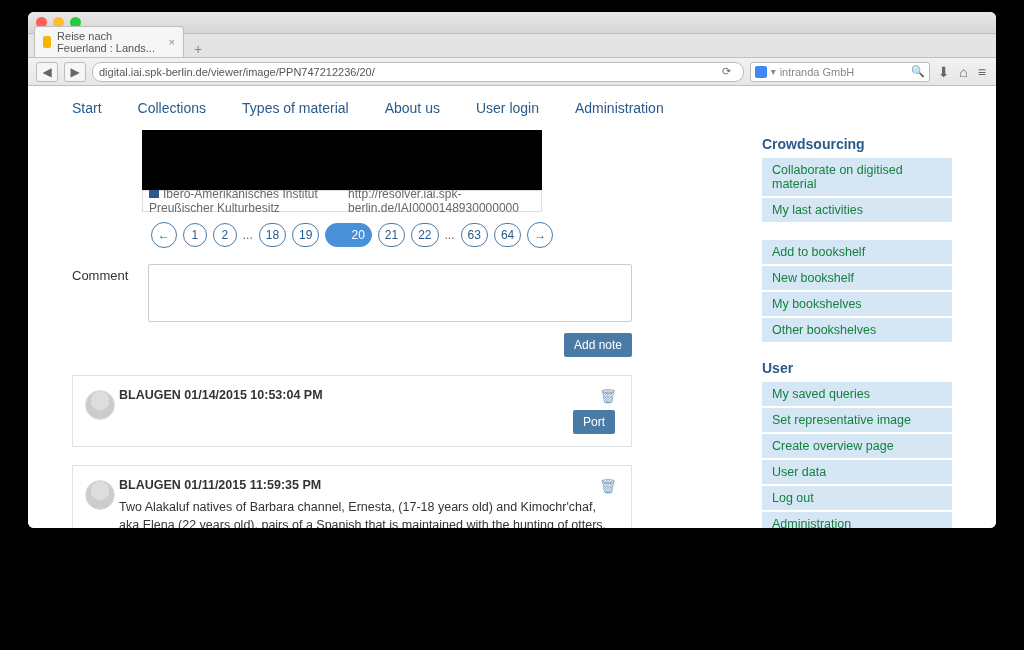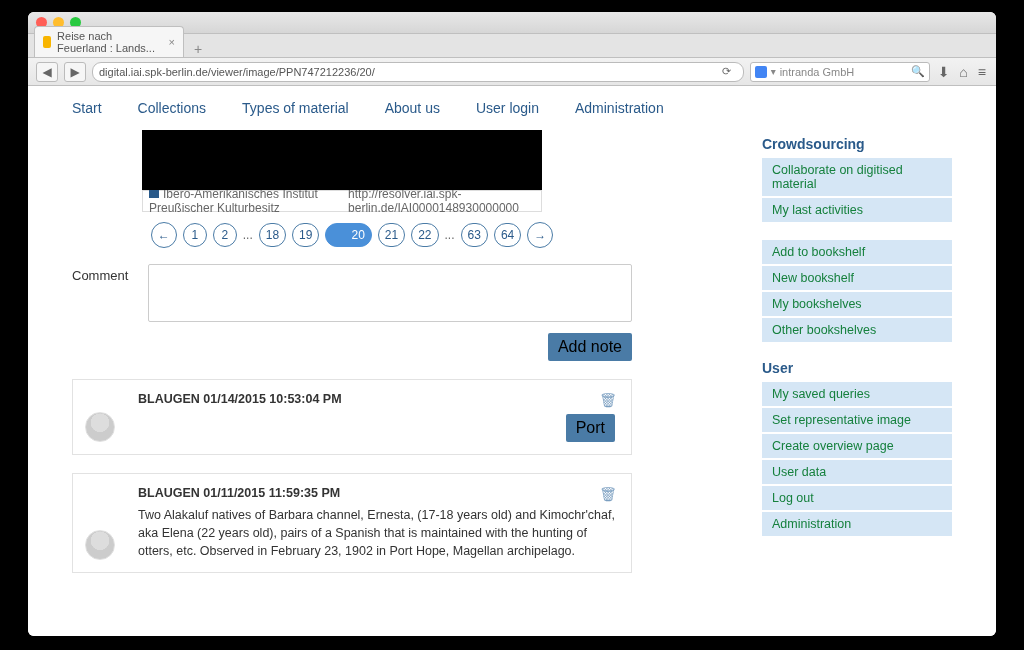--- a/index.html
+++ b/index.html
@@ -1,19 +1,19 @@
 <!DOCTYPE html>
 <html><head>
 <meta charset="utf-8">
 <style>
   * { box-sizing: border-box; margin: 0; padding: 0; }
   body { background: #000; font-family: "Helvetica Neue", Arial, sans-serif; font-size: 13px; color: #333; }
   .screen { width: 1024px; height: 650px; margin: 0 auto; background: #000; position: relative; }
   .browser-window {
-    position: absolute; top: 12px; left: 28px; width: 968px; height: 624px;
+    position: absolute; top: 12px; left: 28px; width: 968px; height: 516px;
     background: #fff; border-radius: 6px; box-shadow: 0 10px 30px rgba(0,0,0,0.5);
     overflow: hidden; display: flex; flex-direction: column;
   }
   .titlebar { height: 22px; background: linear-gradient(#e8e8e8,#d6d6d6); display:flex; align-items:center; padding:0 8px; border-bottom:1px solid #bfbfbf;}
   .traffic { display:flex; gap:6px; }
   .dot { width:11px; height:11px; border-radius:50%; }
   .dot.red{background:#ff5f57;} .dot.yellow{background:#ffbd2e;} .dot.green{background:#28c940;}
   .tabstrip { height:24px; background:#e4e4e4; display:flex; align-items:flex-end; padding:0 6px; border-bottom:1px solid #bfbfbf;}
   .tab { background:#f6f6f6; border:1px solid #bfbfbf; border-bottom:none; border-radius:4px 4px 0 0; padding:3px 8px; display:flex; align-items:center; gap:6px; font-size:11px; color:#555; max-width:150px;}
   .tab .favicon{width:12px;height:12px;background:#f8b500;border-radius:2px;}
@@ -44,23 +44,23 @@
   .pbtn.active{background:#4a90d9;color:#fff;border-color:#4a90d9;padding-left:25px;}
   .pbtn.arrow{width:26px;height:26px;border-radius:50%;}
   .pdots{color:#666;font-size:12px;}
 
   .comment-head{color:#2a5a8a;font-weight:bold;font-size:14px;margin:8px 0 14px 0;}
   .comment-row{display:flex;gap:16px;align-items:flex-start;}
   .comment-label{font-size:13px;color:#333;width:60px;padding-top:4px;}
   .comment-box{flex:1;}
   .comment-box textarea{width:100%;height:58px;border:1px solid #ccc;border-radius:2px;padding:6px;font-family:inherit;font-size:13px;resize:none;}
   .addnote-row{text-align:right;margin-top:8px;}
-  .btn{background:#4a7ba6;color:#000000;border:none;padding:5px 10px;font-size:16px;border-radius:2px;cursor:pointer;}
-
-  .note{border:1px solid #e2e2e2;background:#fff;padding:12px 16px 12px 12px;margin-top:18px;display:flex;gap:23px;position:relative;align-items:flex-end;}
+  .btn{background:#4a7ba6;color:#ffffff;border:none;padding:5px 10px;font-size:12px;border-radius:2px;cursor:pointer;}
+
+  .note{border:1px solid #e2e2e2;background:#fff;padding:12px 16px 12px 12px;margin-top:18px;display:flex;gap:4px;position:relative;}
   .avatar{width:30px;height:30px;border-radius:50%;background:radial-gradient(circle at 50% 35%, #ddd 0 40%, #ccc 41% 100%);border:1px solid #e0e0e0;flex-shrink:0;margin-top:2px;}
   .note-body{flex:1;}
   .note-meta{font-weight:bold;font-size:12.5px;margin-bottom:6px;}
   .note-text{font-size:12.5px;line-height:1.45;color:#333;}
   .note-actions{text-align:right;margin-top:8px;}
   .trash{position:absolute;top:12px;right:14px;color:#7a9ec0;font-size:14px;cursor:pointer;}
 
   .side-section{margin-bottom:18px;}
   .side-title{color:#2a5a8a;font-weight:bold;font-size:14px;margin-bottom:6px;}
   .side-item{background:#d5e6f5;padding:5px 10px;font-size:12.5px;color:#15803d;margin-bottom:2px;cursor:pointer;}

